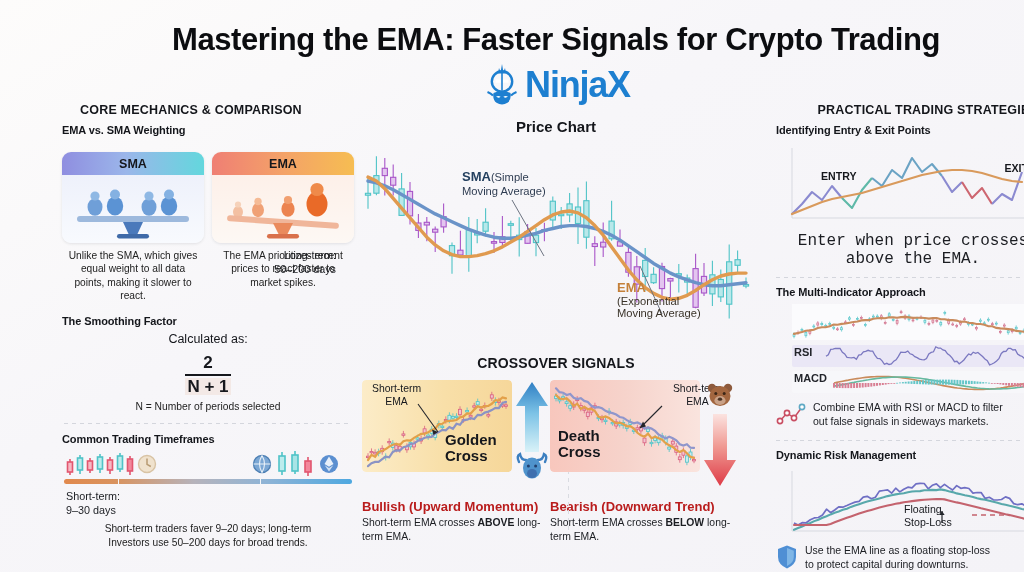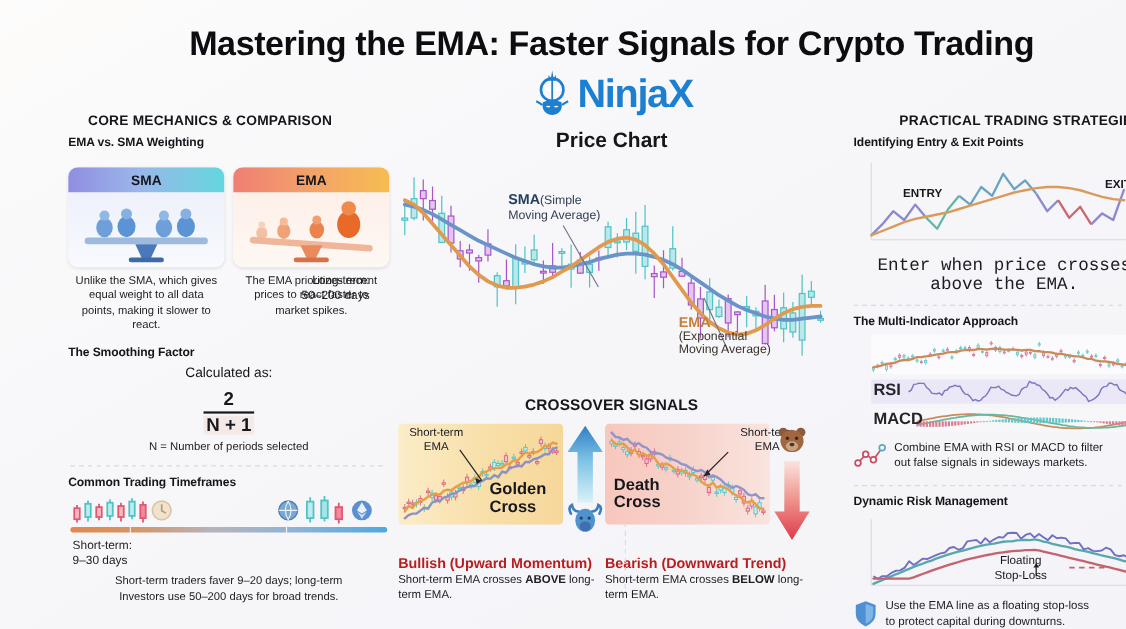--- a/index.html
+++ b/index.html
@@ -91,21 +91,21 @@
   }
   .tf-bar-wrap { position: relative; }
   .tick { position: absolute; top: -2px; width: 1px; height: 9px; background: #f6f6f8; }
   .tf-labels { display: flex; justify-content: space-between; margin-top: 5px; padding: 0 4px; }
   .tf-label { font-size: 10.8px; line-height: 1.3; color: #1b1d22; }
   .tf-label.right { text-align: right; }
   .tf-note { margin-top: 5px; font-size: 10.2px; text-align: center; line-height: 1.35; color: #222; }
 
   
   .center { position: absolute; left: 318px; top: 118px; width: 388px; }
-  .price-title { font-size: 19px; font-weight: bold; text-align: center; color: #14161b; }
+  .price-title { font-size: 15px; font-weight: bold; text-align: center; color: #14161b; }
   .price-chart { position: relative; width: 388px; height: 205px; margin-top: 3px; }
   .price-chart svg { display: block; }
   .ann { position: absolute; pointer-events: none; }
   .ann .big { font-weight: bold; font-size: 13px; }
   .ann .small { font-size: 11.2px; }
   #ann-sma { top: 29px; left: 100px; color: #2f3d52; }
   #ann-sma .big { color: #24405f; }
   #ann-ema { top: 142px; left: 255px; color: #3a3329; }
   #ann-ema .big { color: #c4803a; }
 
@@ -139,21 +139,21 @@
   .r-art { margin-top: 6px; }
   .r-art svg { display: block; }
   .r-foot { display: flex; align-items: flex-start; gap: 7px; margin-top: 5px; }
   .r-foot .txt { font-size: 10.5px; line-height: 1.3; color: #1b1d22; }
   .r-center-note { margin-top: 6px; font-size: 16px; text-align: center; color: #1b1d22; font-family: Liberation Mono, monospace; }
   .r-hr {
     height: 1px; margin: 9px 0 0;
     background: repeating-linear-gradient(90deg,#d4d6dd 0 4px,transparent 4px 8px);
   }
   .ind-label {
-    position: absolute; font-size: 15px; font-weight: bold; color: #23252b;
+    position: absolute; font-size: 11px; font-weight: bold; color: #23252b;
   }
   .rel { position: relative; }
 </style>
 </head>
 <body>
 
 <div class="page">
 
   <div class="title">Mastering the EMA: Faster Signals for Crypto Trading</div>
 
@@ -991,21 +991,21 @@
         <svg width="274" height="72" viewBox="0 0 274 72">
           <line x1="16" y1="64" x2="262" y2="64" stroke="#d7d9e0" stroke-width="1"></line>
           <line x1="16" y1="4" x2="16" y2="64" stroke="#d7d9e0" stroke-width="1"></line>
           <path id="rm-price" fill="none" stroke="#6f6fc4" stroke-width="1.7" stroke-linejoin="round" d="M18.0 55.9 L22.1 58.1 L26.1 55.7 L30.2 55.8 L34.3 52.8 L38.3 50.9 L42.4 50.5 L46.5 48.0 L50.5 42.2 L54.6 45.7 L58.7 43.0 L62.7 39.9 L66.8 40.2 L70.9 38.5 L74.9 36.7 L79.0 35.1 L83.1 34.3 L87.2 30.2 L91.2 29.3 L95.3 31.8 L99.4 30.3 L103.4 24.1 L107.5 23.5 L111.6 22.9 L115.6 26.2 L119.7 21.2 L123.8 24.9 L127.8 22.3 L131.9 20.2 L136.0 20.8 L140.0 16.8 L144.1 16.3 L148.2 16.5 L152.2 21.8 L156.3 18.3 L160.4 16.9 L164.4 20.6 L168.5 17.4 L172.6 20.4 L176.6 23.0 L180.7 18.6 L184.8 21.3 L188.8 20.7 L192.9 21.5 L197.0 26.1 L201.1 25.5 L205.1 25.6 L209.2 31.4 L213.3 30.3 L217.3 32.8 L221.4 33.0 L225.5 32.5 L229.5 29.9 L233.6 31.4 L237.7 36.6 L241.7 37.7 L245.8 36.8 L249.9 39.2 L253.9 42.5 L258.0 38.1"></path>
           <path id="rm-ema" fill="none" stroke="#58a8ab" stroke-width="2.1" stroke-linecap="round" d="M18.0 62.8 L22.1 61.0 L26.1 59.5 L30.2 57.5 L34.3 56.0 L38.3 54.1 L42.4 52.7 L46.5 50.8 L50.5 49.2 L54.6 47.4 L58.7 45.8 L62.7 44.5 L66.8 42.8 L70.9 41.7 L74.9 39.9 L79.0 38.5 L83.1 37.2 L87.2 35.8 L91.2 34.6 L95.3 33.5 L99.4 32.6 L103.4 31.4 L107.5 30.3 L111.6 29.1 L115.6 28.3 L119.7 27.4 L123.8 26.7 L127.8 26.3 L131.9 25.3 L136.0 24.5 L140.0 24.2 L144.1 24.1 L148.2 23.2 L152.2 23.1 L156.3 22.9 L160.4 23.1 L164.4 22.4 L168.5 23.1 L172.6 24.3 L176.6 25.1 L180.7 26.4 L184.8 27.3 L188.8 28.3 L192.9 29.0 L197.0 29.9 L201.1 31.2 L205.1 32.1 L209.2 32.7 L213.3 33.8 L217.3 34.8 L221.4 35.8 L225.5 37.0 L229.5 37.8 L233.6 38.8 L237.7 39.7 L241.7 40.7 L245.8 42.0 L249.9 42.6 L253.9 43.8 L258.0 44.7"></path>
           <path id="rm-stop" fill="none" stroke="#c4636e" stroke-width="2.1" stroke-linecap="round" d="M18.0 58.0 L22.1 58.0 L26.1 58.0 L30.2 58.0 L34.3 58.0 L38.3 58.0 L42.4 58.0 L46.5 58.0 L50.5 58.0 L54.6 56.9 L58.7 55.3 L62.7 53.8 L66.8 52.3 L70.9 50.8 L74.9 49.4 L79.0 48.0 L83.1 46.6 L87.2 45.3 L91.2 44.1 L95.3 42.9 L99.4 41.7 L103.4 40.6 L107.5 39.6 L111.6 38.6 L115.6 37.7 L119.7 36.8 L123.8 36.1 L127.8 35.3 L131.9 34.7 L136.0 34.1 L140.0 33.6 L144.1 33.1 L148.2 32.8 L152.2 32.5 L156.3 32.2 L160.4 32.1 L164.4 32.0 L168.5 32.4 L172.6 33.4 L176.6 34.4 L180.7 35.4 L184.8 36.3 L188.8 37.3 L192.9 38.3 L197.0 39.3 L201.1 40.3 L205.1 41.3 L209.2 42.2 L213.3 43.2 L217.3 44.2 L221.4 45.2 L225.5 46.2 L229.5 47.2 L233.6 48.1 L237.7 49.1 L241.7 50.1 L245.8 51.1 L249.9 52.1 L253.9 53.1 L258.0 54.0"></path>
           <path d="M196 48 L232 48" stroke="#c4636e" stroke-width="1.6" stroke-dasharray="5 4"></path>
           <path d="M166 56 L166 44" stroke="#23252b" stroke-width="1.2"></path>
           <path d="M166 44 l-2.6 4 h5.2 z" fill="#23252b"></path>
         </svg>
-        <div style="position:absolute;top:36px;left:128px;font-size:10.6px;line-height:1.25;text-align:center;color:#16181d">
+        <div style="position:absolute;top:36px;left:128px;font-size:10.6px;line-height:1.25;text-align:left;color:#16181d">
           <div>Floating</div>
           <div>Stop-Loss</div>
         </div>
       </div>
       <div class="r-foot">
         <span>
           <svg width="22" height="26" viewBox="0 0 22 26">
             <path d="M11 1.5 L20 5 v8 q0 7.5 -9 11.5 Q2 20.5 2 13 V5 Z" fill="#4f8fd4"></path>
             <path d="M11 4 L17.8 6.7 v6.4 q0 5.8 -6.8 8.9 z" fill="#7fb6e6"></path>
           </svg>

